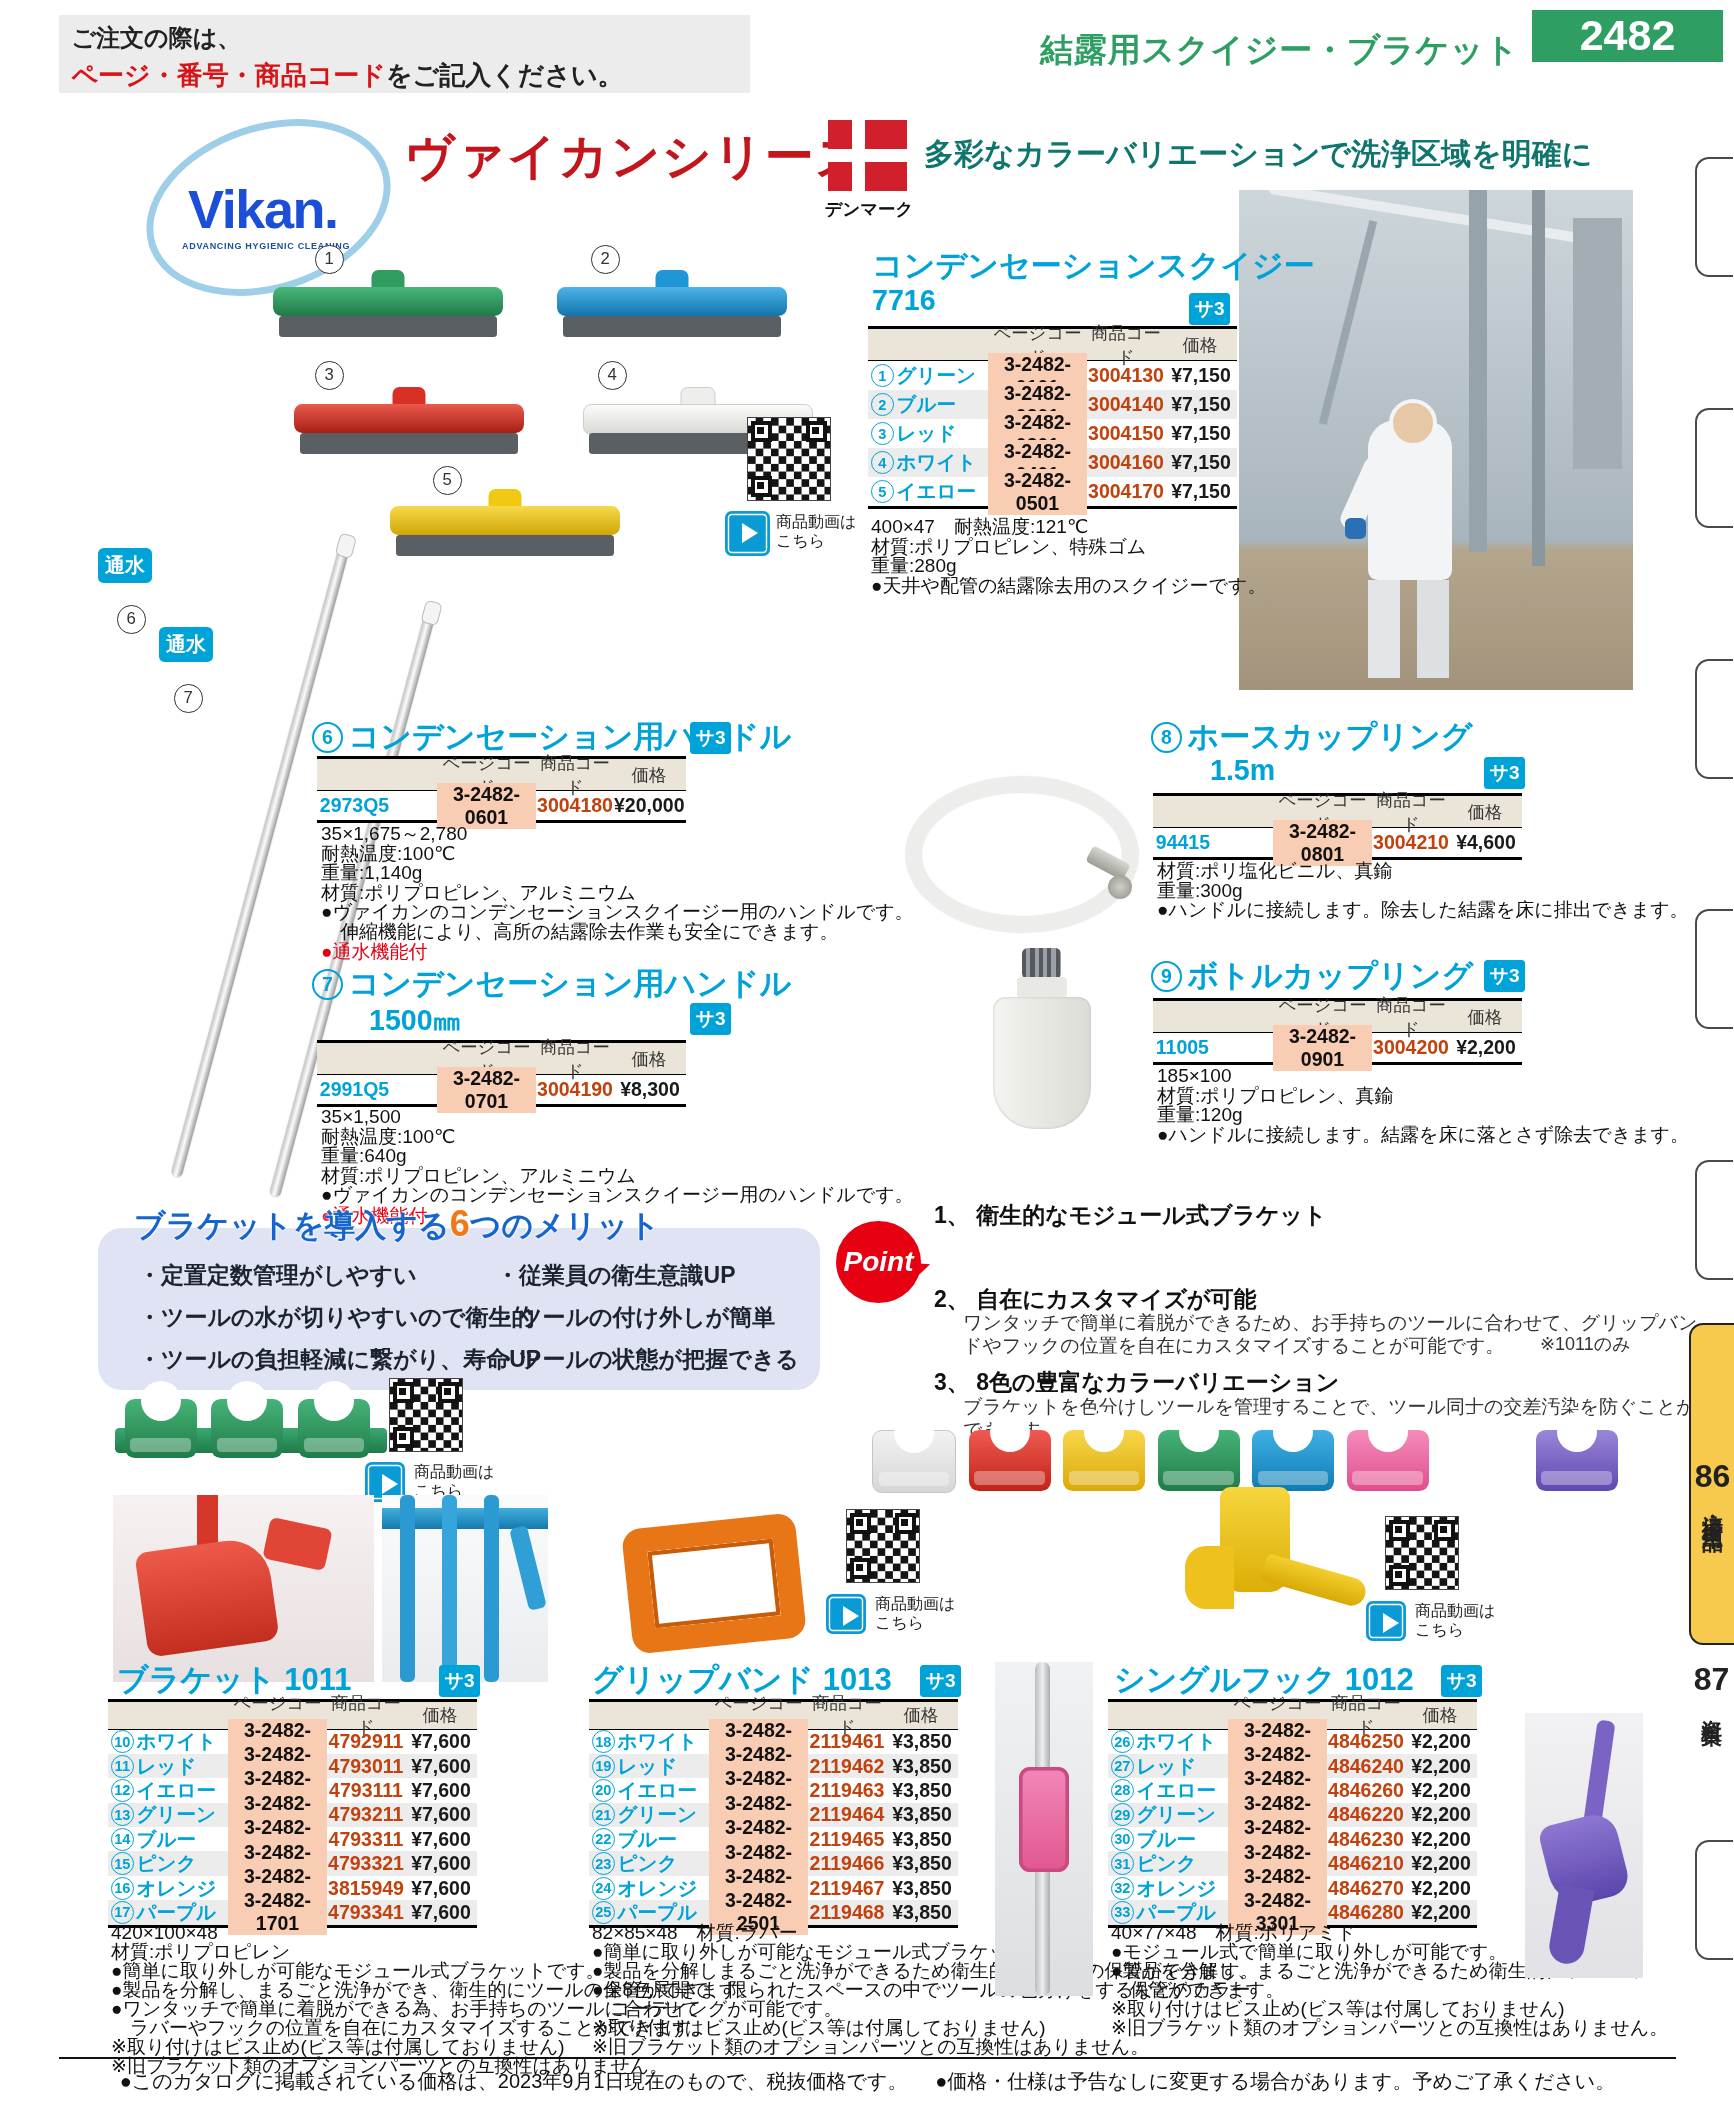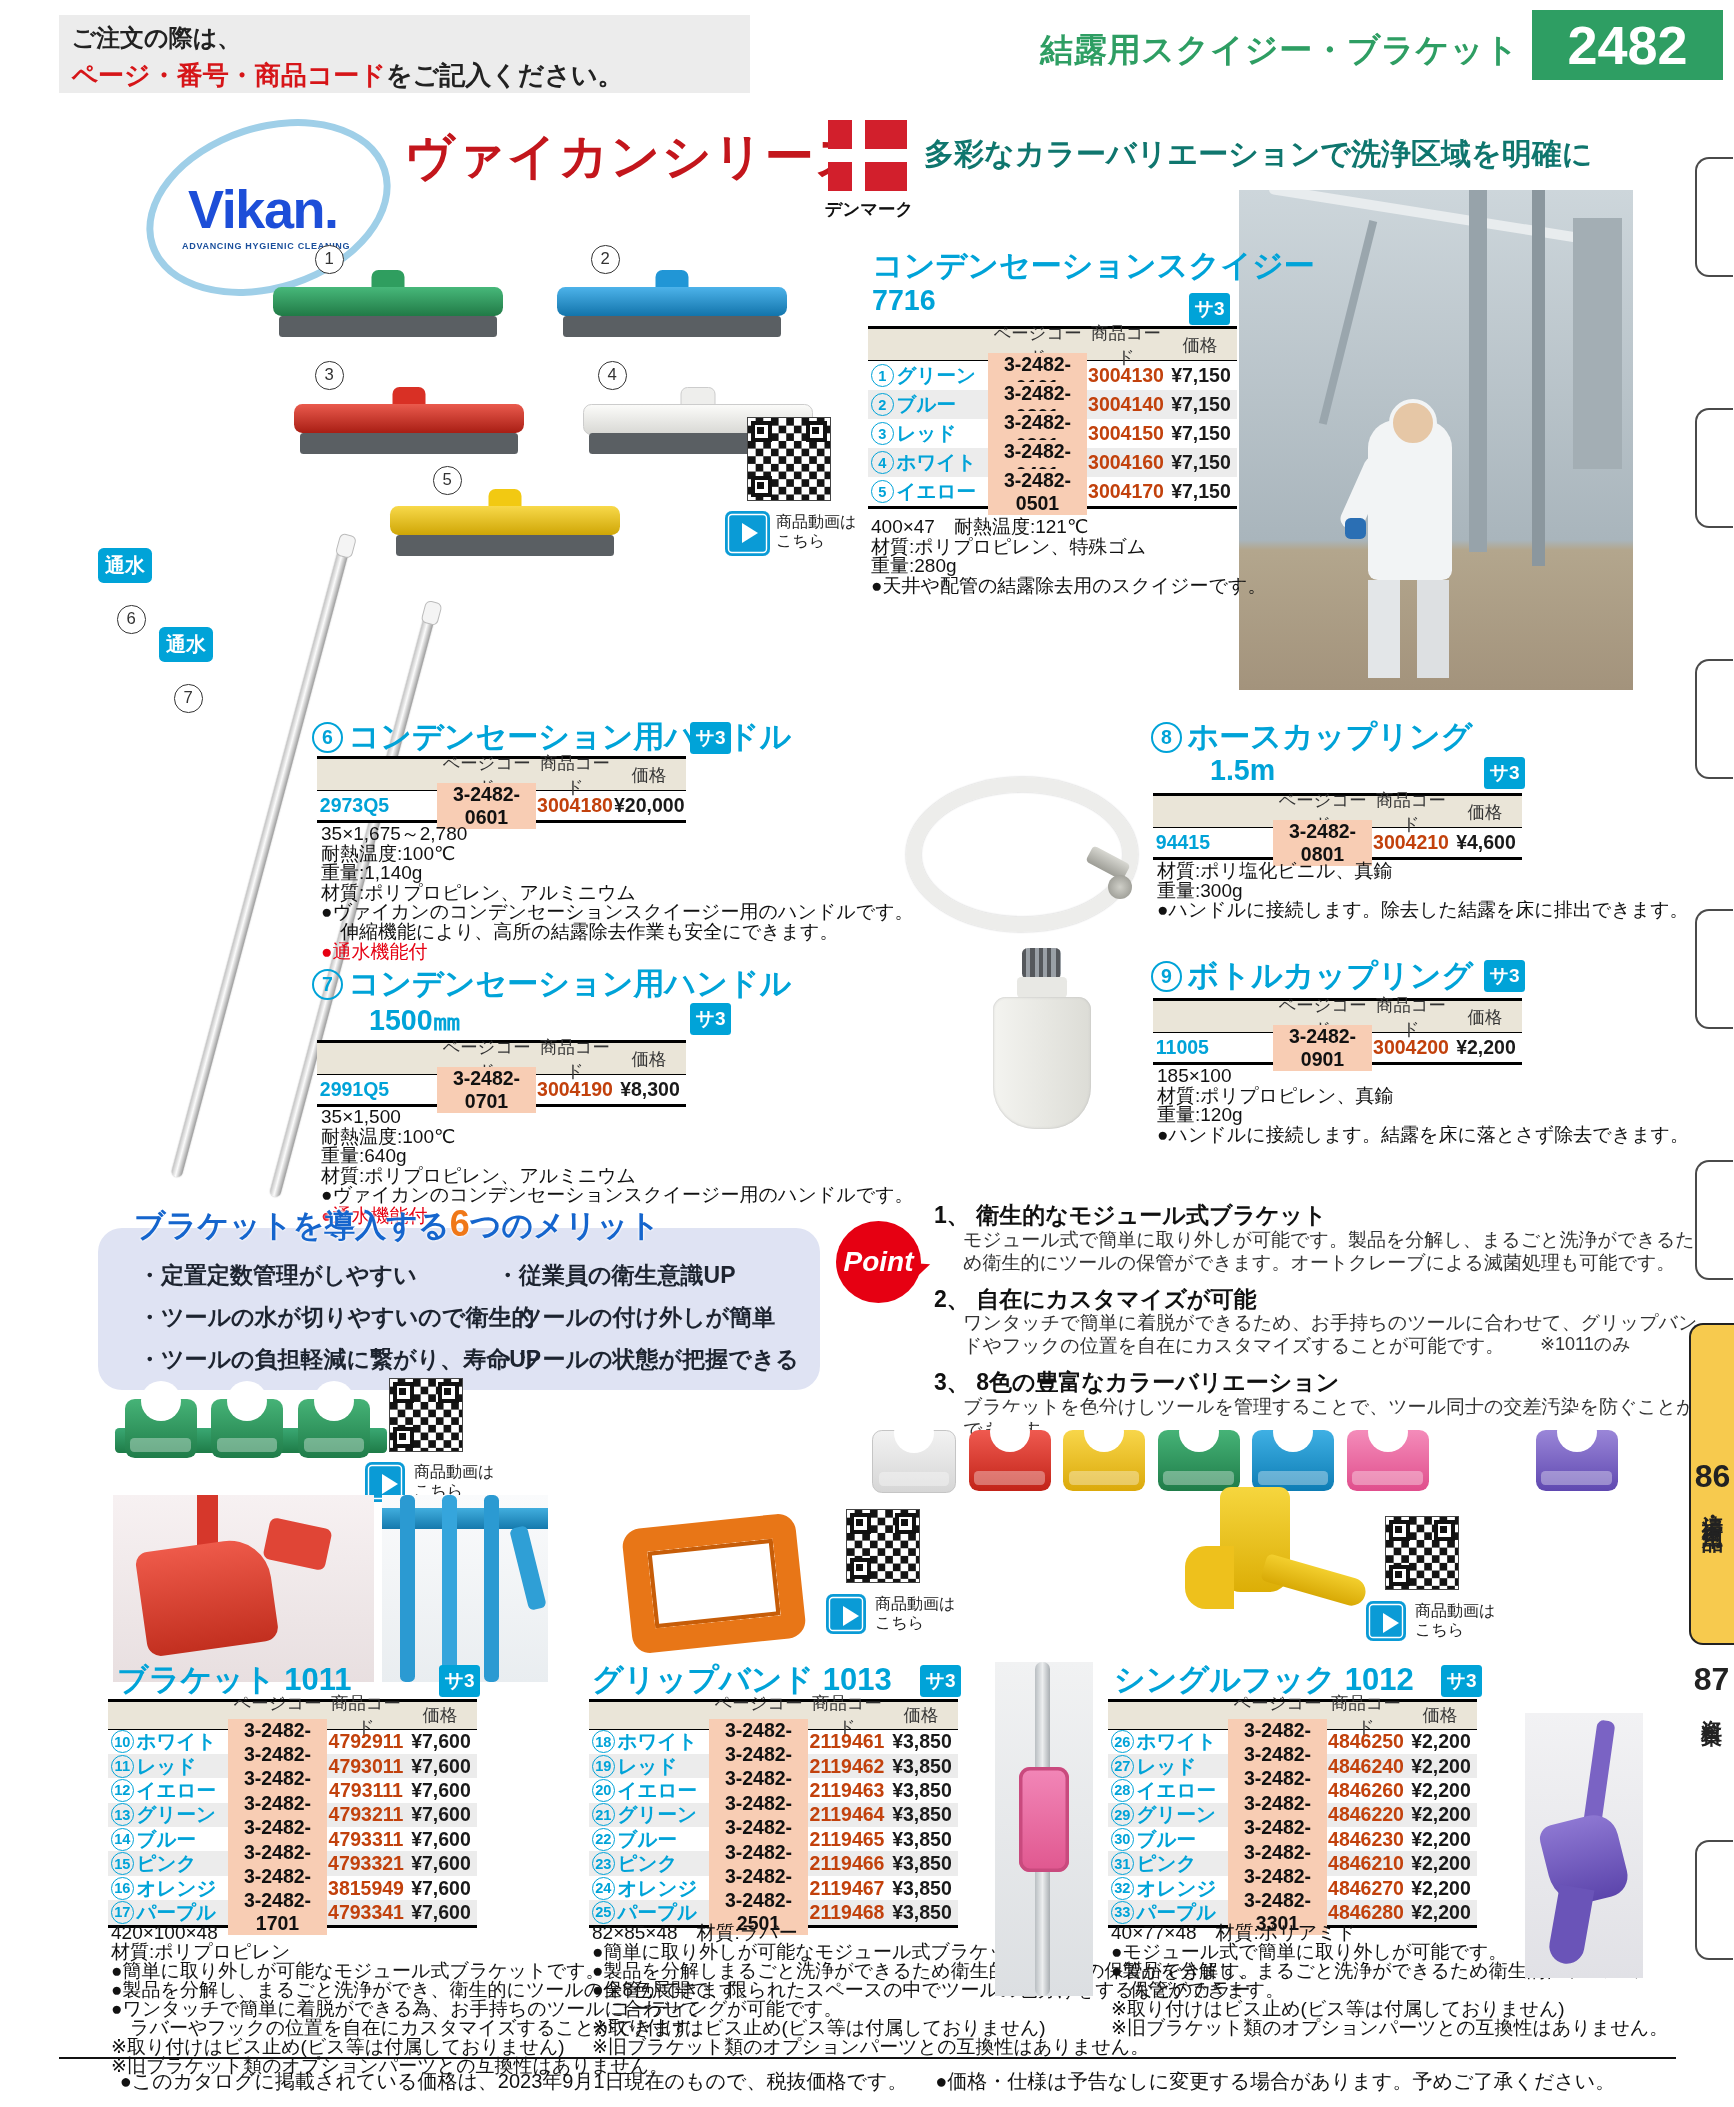--- a/index.html
+++ b/index.html
@@ -6,21 +6,21 @@
   body{font-family:"Liberation Sans","DejaVu Sans",sans-serif;color:#1a1a1a;}
   .page{position:relative;width:1734px;height:2108px;background:#fff;overflow:hidden;}
   .abs{position:absolute;}
 
   
   .order-box{position:absolute;left:59px;top:15.3px;width:691px;height:78px;background:#ececec;padding:7px 12.5px;box-sizing:border-box;}
   .order-l1{font-size:24px;font-weight:bold;color:#222;}
   .order-l2{font-size:26px;font-weight:bold;color:#222;margin-top:4.2px;}
   .order-red{color:#d61518;}
   .cat-title{position:absolute;left:836px;top:28px;width:683px;text-align:right;font-size:33px;font-weight:bold;color:#2e9e63;letter-spacing:0.7px;}
-  .pagenum-box{position:absolute;left:1532px;top:9.8px;width:191px;height:70px;background:#2e9e63;color:#fff;font-size:54px;font-weight:bold;display:flex;align-items:center;justify-content:center;}
+  .pagenum-box{position:absolute;left:1532px;top:9.8px;width:191px;height:52px;background:#2e9e63;color:#fff;font-size:43px;font-weight:bold;display:flex;align-items:center;justify-content:center;}
 
   
   .vikan-logo{position:absolute;left:136px;top:117px;width:258px;height:174px;}
   .vikan-oval{position:absolute;left:7px;top:7px;width:237px;height:153px;border:7px solid #9fcfe8;border-radius:50%;transform:rotate(-18deg);}
   .vikan-word{position:absolute;left:52px;top:61px;font-size:54px;font-weight:bold;color:#1d4ed8;letter-spacing:-1.4px;}
   .vikan-tag{position:absolute;left:46px;top:124px;font-size:9px;font-weight:bold;color:#1a4f9c;letter-spacing:0.7px;}
   .series-title{position:absolute;left:404px;top:124px;font-size:49px;font-weight:bold;color:#c3161c;letter-spacing:1.4px;}
   .dk-flag{position:absolute;left:828px;top:120px;width:79px;height:71px;background:#d21f2c;}
   .dk-flag .v{position:absolute;left:24px;top:0;width:12.5px;height:100%;background:#fff;}
   .dk-flag .h{position:absolute;left:0;top:29px;width:100%;height:12.5px;background:#fff;}
@@ -403,21 +403,20 @@
   </div>
   <div class="merit-item" style="left:138px;top:1260px;">・定置定数管理がしやすい</div>
   <div class="merit-item" style="left:138px;top:1302px;">・ツールの水が切りやすいので衛生的</div>
   <div class="merit-item" style="left:138px;top:1344px;">・ツールの負担軽減に繋がり、寿命UP</div>
   <div class="merit-item" style="left:496px;top:1260px;">・従業員の衛生意識UP</div>
   <div class="merit-item" style="left:496px;top:1302px;">・ツールの付け外しが簡単</div>
   <div class="merit-item" style="left:496px;top:1344px;">・ツールの状態が把握できる</div>
 
   <div class="point-circle">Point</div>
   <div class="pt-head" style="left:934px;top:1200px;">1、 衛生的なモジュール式ブラケット</div>
-  <div class="pt-body" style="left:963px;top:1228px;">モジュール式で簡単に取り外しが可能です。製品を分解し、まるごと洗浄ができるため衛生的にツールの保管ができます。オートクレーブによる滅菌処理も可能です。</div>
   <div class="pt-head" style="left:934px;top:1284px;">2、 自在にカスタマイズが可能</div>
   <div class="pt-body" style="left:963px;top:1311px;">ワンタッチで簡単に着脱ができるため、お手持ちのツールに合わせて、グリップバンドやフックの位置を自在にカスタマイズすることが可能です。</div>
   <div class="pt-note" style="left:1540px;top:1332px;">※1011のみ</div>
   <div class="pt-head" style="left:934px;top:1367px;">3、 8色の豊富なカラーバリエーション</div>
   <div class="pt-body" style="left:963px;top:1395px;">ブラケットを色分けしツールを管理することで、ツール同士の交差汚染を防ぐことができます。</div>
 
   <div class="abs" style="left:872px;top:1430px;display:flex;gap:12.5px;">
     <div class="clamp" style="background:linear-gradient(#f2f2f2,#d6d6d6);border:0.7px solid #c5c5c5;"></div>
     <div class="clamp" style="background:linear-gradient(#ef5a50,#c22318);"></div>
     <div class="clamp" style="background:linear-gradient(#f8d64a,#dba90a);"></div>

